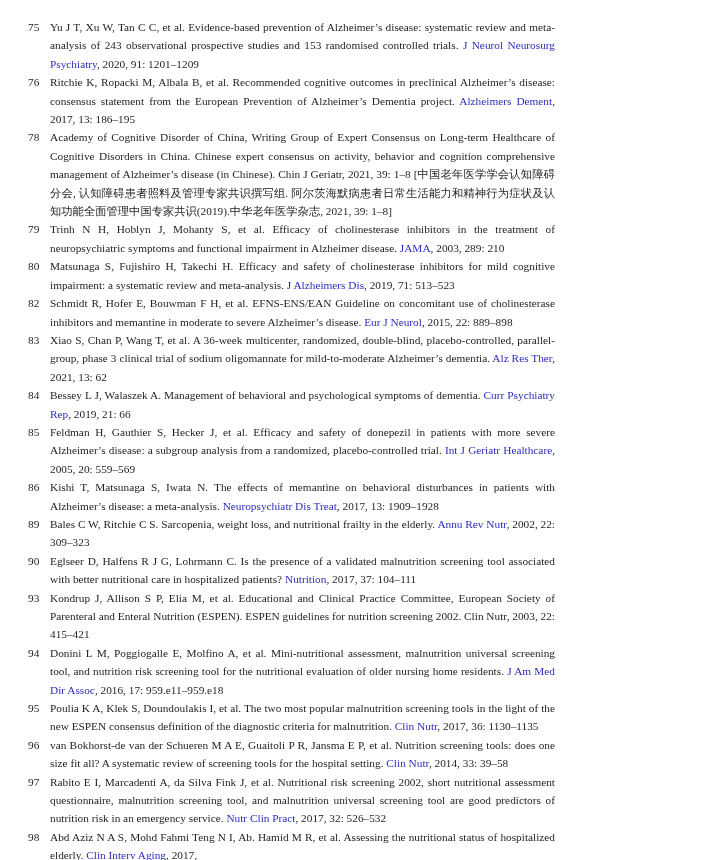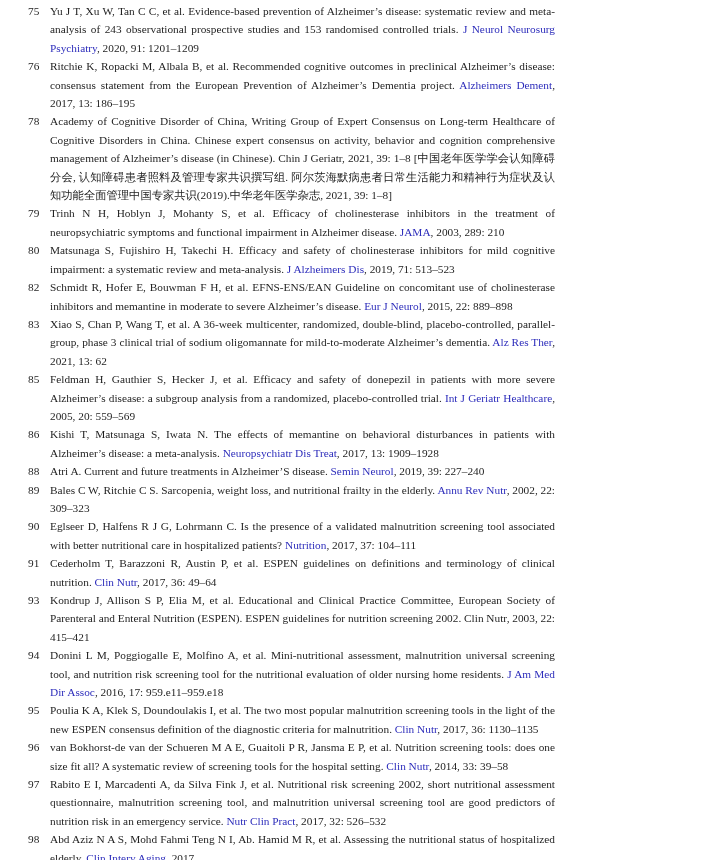--- a/index.html
+++ b/index.html
@@ -10,21 +10,21 @@
     overflow: hidden;
     font-family: "Liberation Serif", "DejaVu Serif", serif;
     font-size: 11.3px;
     line-height: 18.4px;
     color: #1e1e1e;
   }
   .page {
     box-sizing: border-box;
     width: 583px;
     height: 860px;
-    padding: 2px 28px 0 28px;
+    padding: 18px 28px 0 28px;
     background: #ffffff;
   }
   .ref {
     display: flex;
     align-items: flex-start;
   }
   .ref-num {
     flex: 0 0 22px;
     text-align: left;
   }
@@ -65,42 +65,38 @@
       </div>
       <div class="ref">
         <span class="ref-num">82</span>
         <span class="ref-body"><span>Schmidt R, Hofer E, Bouwman F H, et al. EFNS-ENS/EAN Guideline on concomitant use of cholinesterase inhibitors and memantine in moderate to severe Alzheimer’s disease. </span><a class="journal" href="#">Eur J Neurol</a><span>, 2015, 22: 889–898</span></span>
       </div>
       <div class="ref">
         <span class="ref-num">83</span>
         <span class="ref-body"><span>Xiao S, Chan P, Wang T, et al. A 36-week multicenter, randomized, double-blind, placebo-controlled, parallel-group, phase 3 clinical trial of sodium oligomannate for mild-to-moderate Alzheimer’s dementia. </span><a class="journal" href="#">Alz Res Ther</a><span>, 2021, 13: 62</span></span>
       </div>
       <div class="ref">
+        <span class="ref-num">84</span>
+        <span class="ref-body"><span>Bessey L J, Walaszek A. Management of behavioral and psychological symptoms of dementia. </span><a class="journal" href="#">Curr Psychiatry Rep</a><span>, 2019, 21: 66</span></span>
+      </div>
+      <div class="ref">
         <span class="ref-num">85</span>
         <span class="ref-body"><span>Feldman H, Gauthier S, Hecker J, et al. Efficacy and safety of donepezil in patients with more severe Alzheimer’s disease: a subgroup analysis from a randomized, placebo-controlled trial. </span><a class="journal" href="#">Int J Geriatr Healthcare</a><span>, 2005, 20: 559–569</span></span>
       </div>
       <div class="ref">
         <span class="ref-num">86</span>
         <span class="ref-body"><span>Kishi T, Matsunaga S, Iwata N. The effects of memantine on behavioral disturbances in patients with Alzheimer’s disease: a meta-analysis. </span><a class="journal" href="#">Neuropsychiatr Dis Treat</a><span>, 2017, 13: 1909–1928</span></span>
       </div>
       <div class="ref">
-        <span class="ref-num">88</span>
-        <span class="ref-body"><span>Atri A. Current and future treatments in Alzheimer’S disease. </span><a class="journal" href="#">Semin Neurol</a><span>, 2019, 39: 227–240</span></span>
-      </div>
-      <div class="ref">
         <span class="ref-num">89</span>
         <span class="ref-body"><span>Bales C W, Ritchie C S. Sarcopenia, weight loss, and nutritional frailty in the elderly. </span><a class="journal" href="#">Annu Rev Nutr</a><span>, 2002, 22: 309–323</span></span>
       </div>
       <div class="ref">
         <span class="ref-num">90</span>
         <span class="ref-body"><span>Eglseer D, Halfens R J G, Lohrmann C. Is the presence of a validated malnutrition screening tool associated with better nutritional care in hospitalized patients? </span><a class="journal" href="#">Nutrition</a><span>, 2017, 37: 104–111</span></span>
-      </div>
-      <div class="ref">
-        <span class="ref-num">91</span>
-        <span class="ref-body"><span>Cederholm T, Barazzoni R, Austin P, et al. ESPEN guidelines on definitions and terminology of clinical nutrition. </span><a class="journal" href="#">Clin Nutr</a><span>, 2017, 36: 49–64</span></span>
       </div>
       <div class="ref">
         <span class="ref-num">93</span>
         <span class="ref-body"><span>Kondrup J, Allison S P, Elia M, et al. Educational and Clinical Practice Committee, European Society of Parenteral and Enteral Nutrition (ESPEN). ESPEN guidelines for nutrition screening 2002. Clin Nutr, 2003, 22: 415–421</span></span>
       </div>
       <div class="ref">
         <span class="ref-num">94</span>
         <span class="ref-body"><span>Donini L M, Poggiogalle E, Molfino A, et al. Mini-nutritional assessment, malnutrition universal screening tool, and nutrition risk screening tool for the nutritional evaluation of older nursing home residents. </span><a class="journal" href="#">J Am Med Dir Assoc</a><span>, 2016, 17: 959.e11–959.e18</span></span>
       </div>
       <div class="ref">

